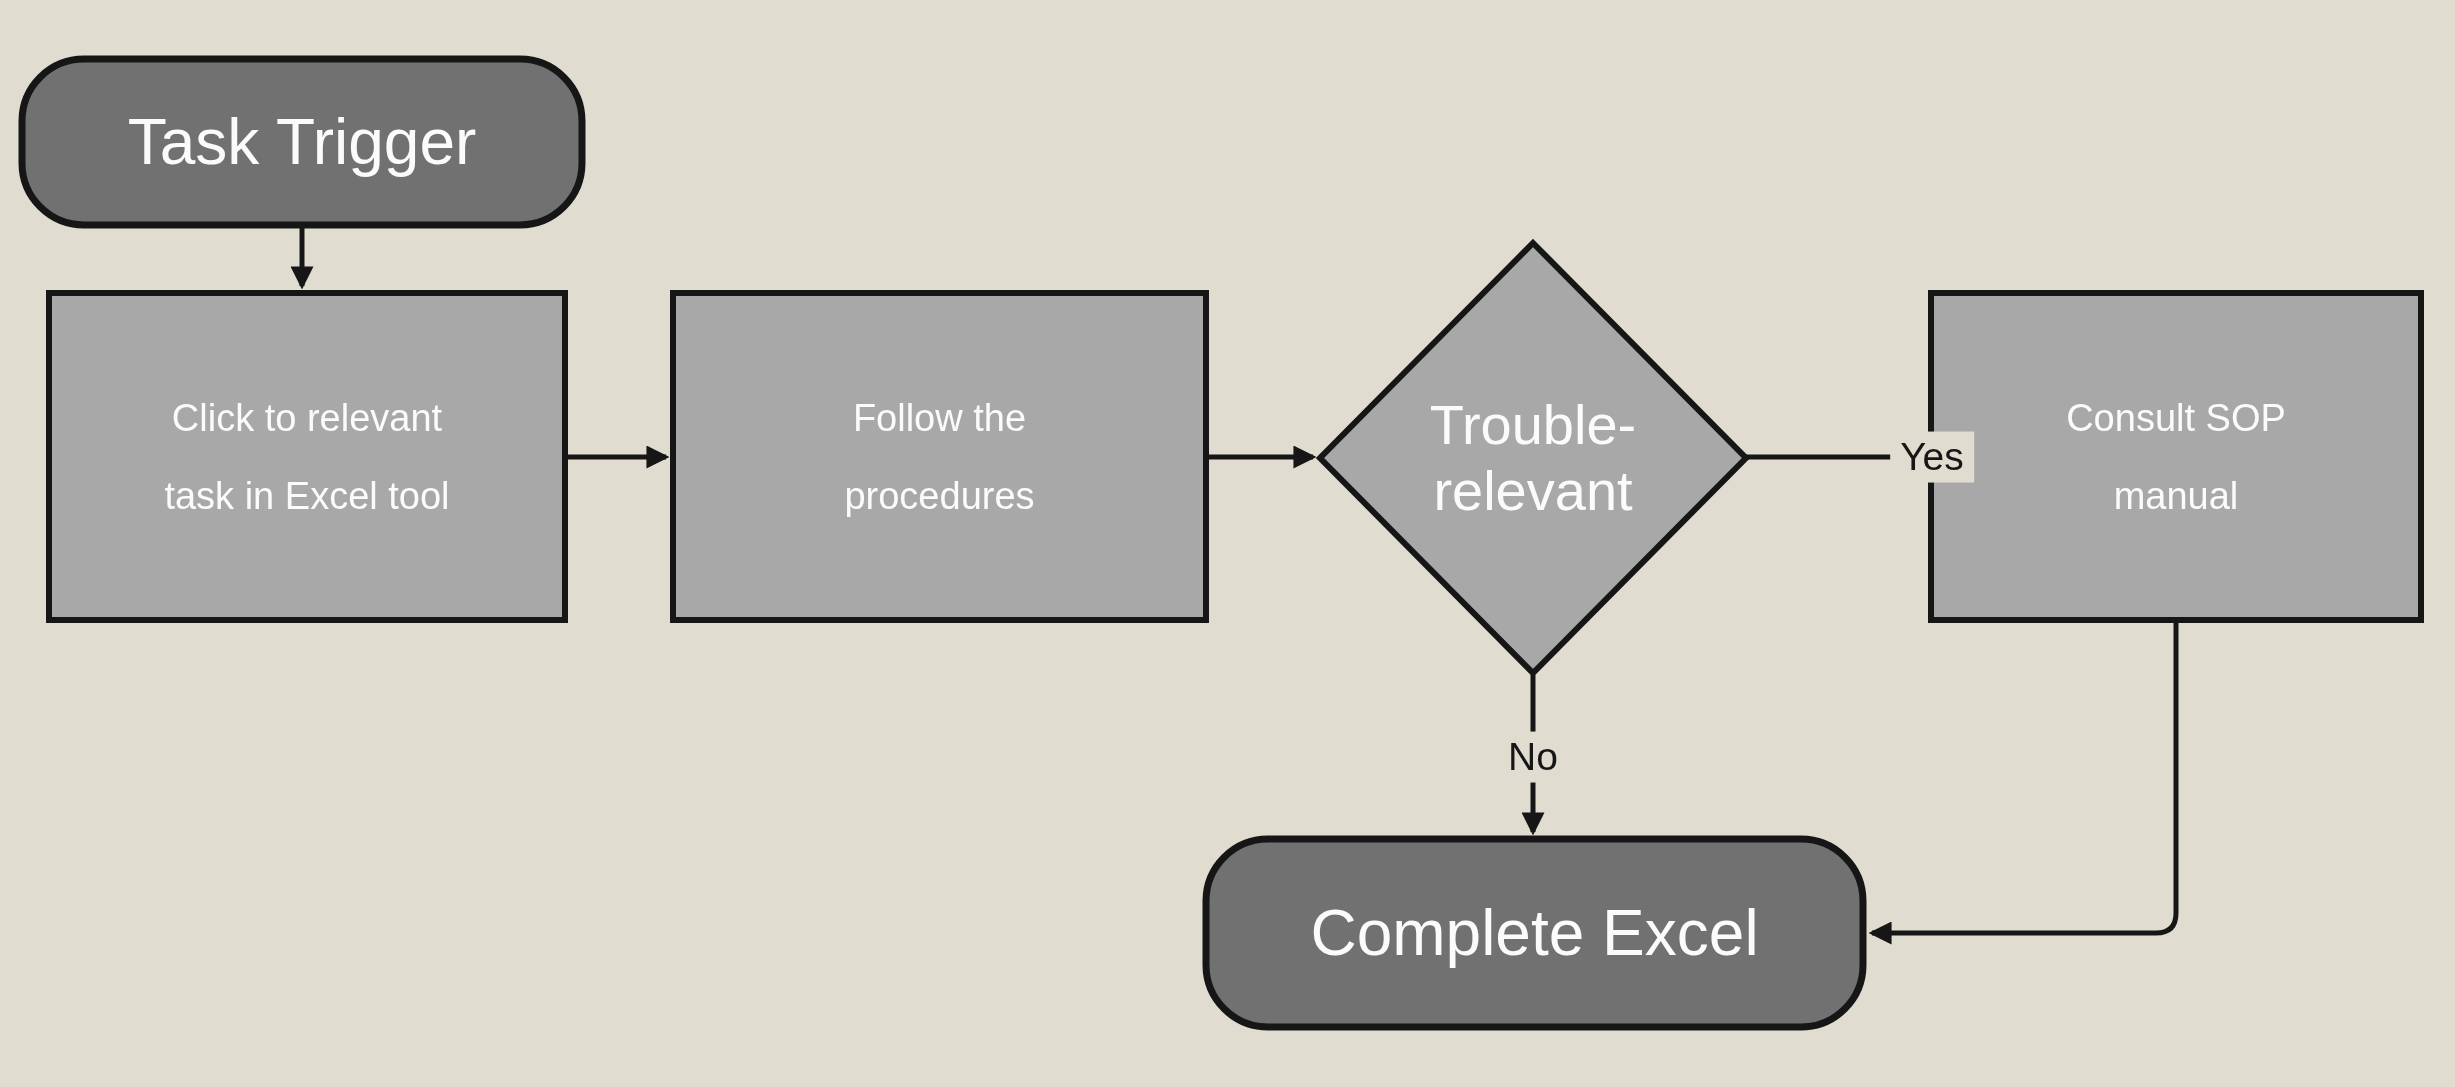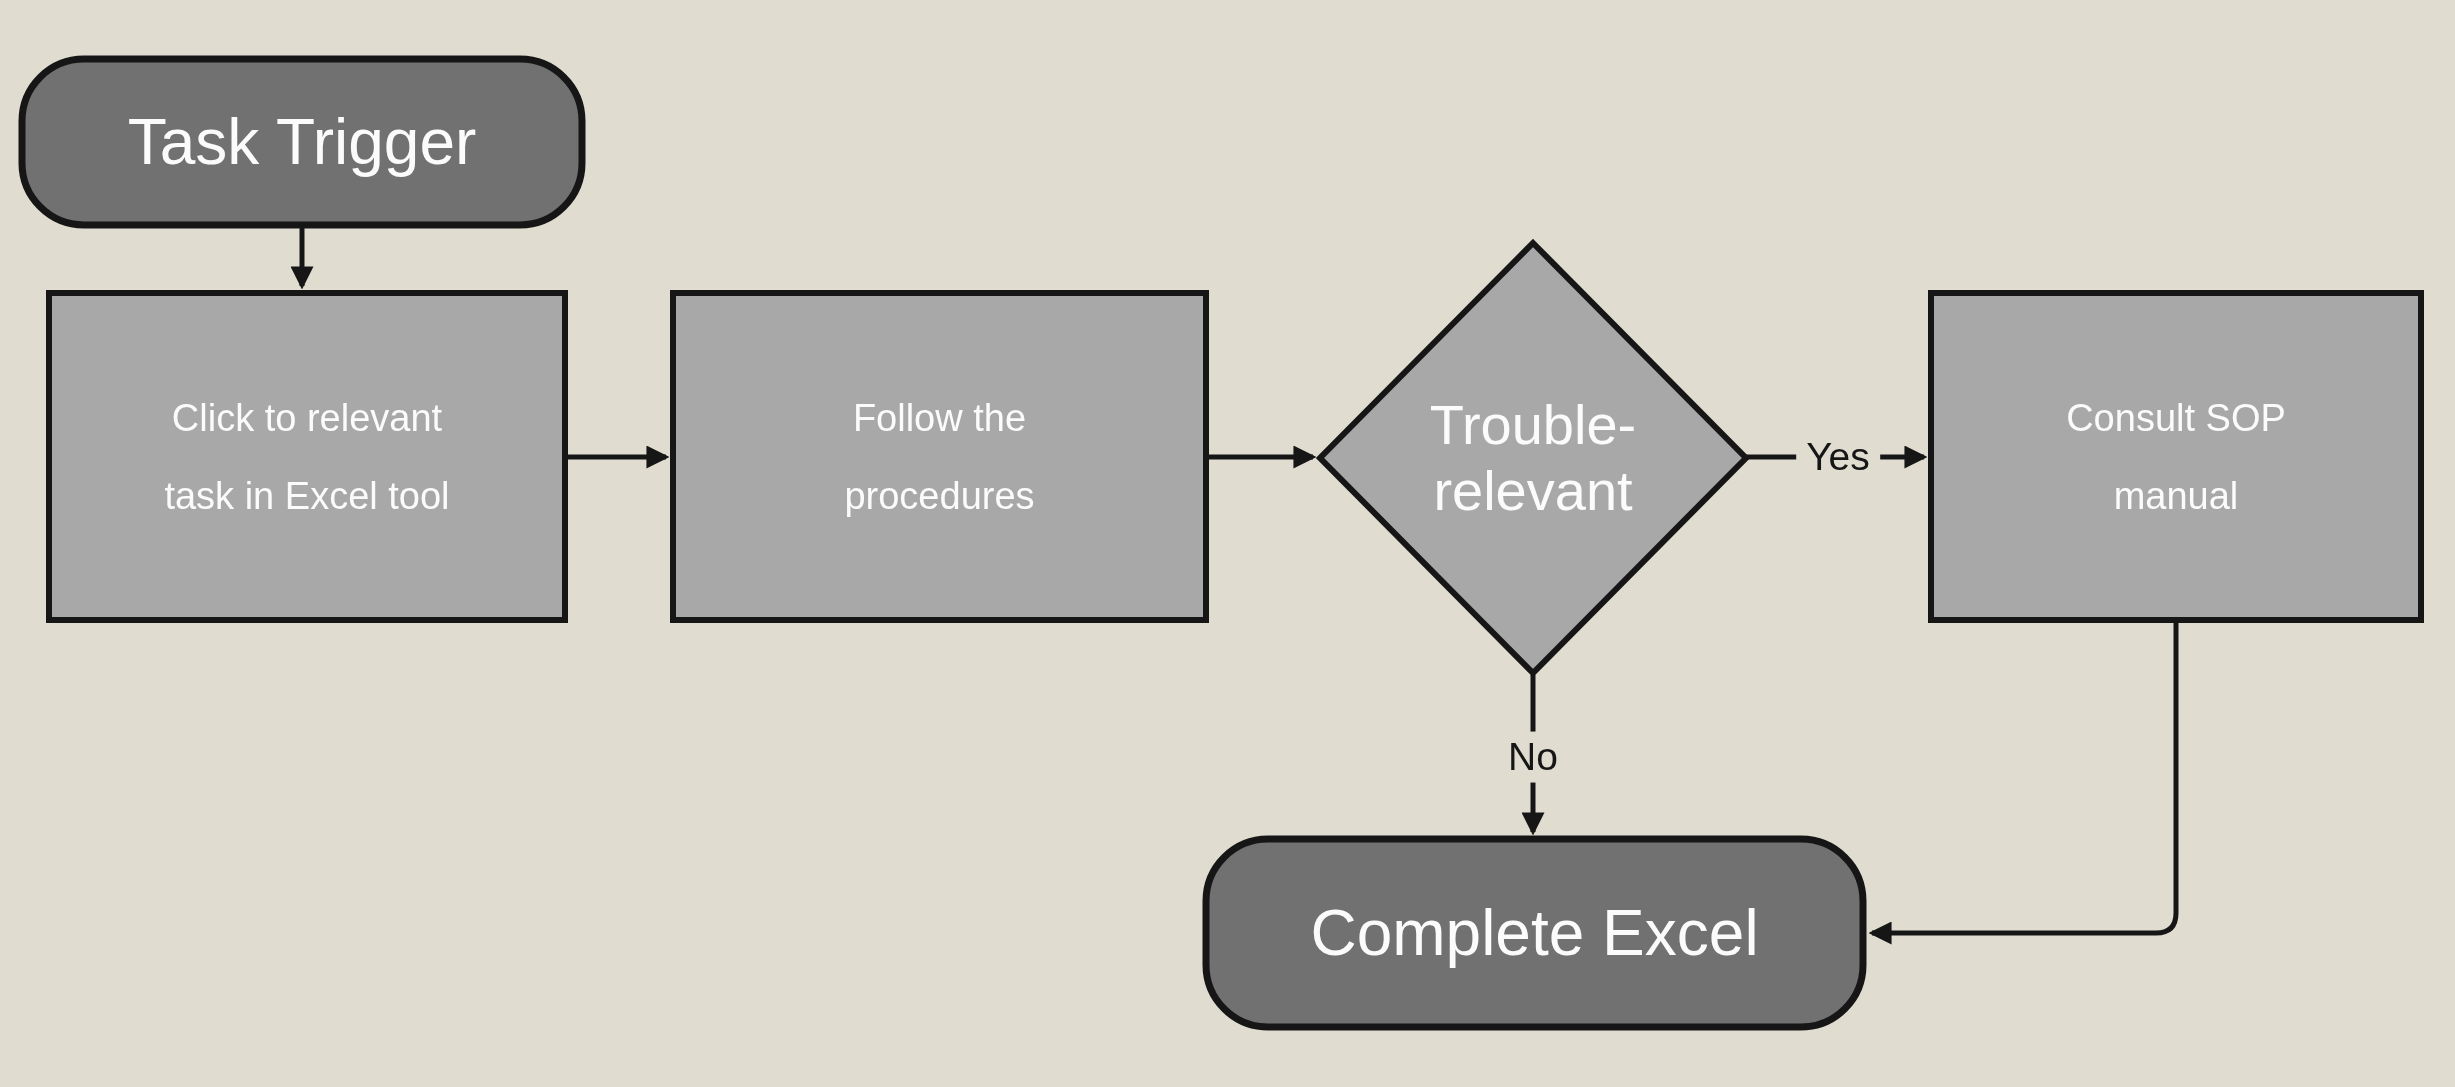--- a/index.html
+++ b/index.html
@@ -71,21 +71,21 @@
     position: absolute;
     transform: translate(-50%, -50%);
     background: var(--bg);
     color: var(--edge-label-color);
     font-size: 39px;
     line-height: 1.1;
     padding: 4px 10px;
     white-space: nowrap;
     pointer-events: none;
   }
-  .edge-label-yes { left: 1838px; top: 457px; }
+  .edge-label-yes { left: 1932px; top: 457px; }
   .edge-label-no  { left: 1533px; top: 757px; }
 </style>
 </head>
 <body>
 
 <div class="stage">
 
   <svg class="diagram" viewBox="0 0 2455 1087" xmlns="http://www.w3.org/2000/svg">
     <defs>
       <marker id="arrow" viewBox="0 0 10 10" refX="8.5" refY="5" markerWidth="4.6" markerHeight="4.6" orient="auto-start-reverse">

